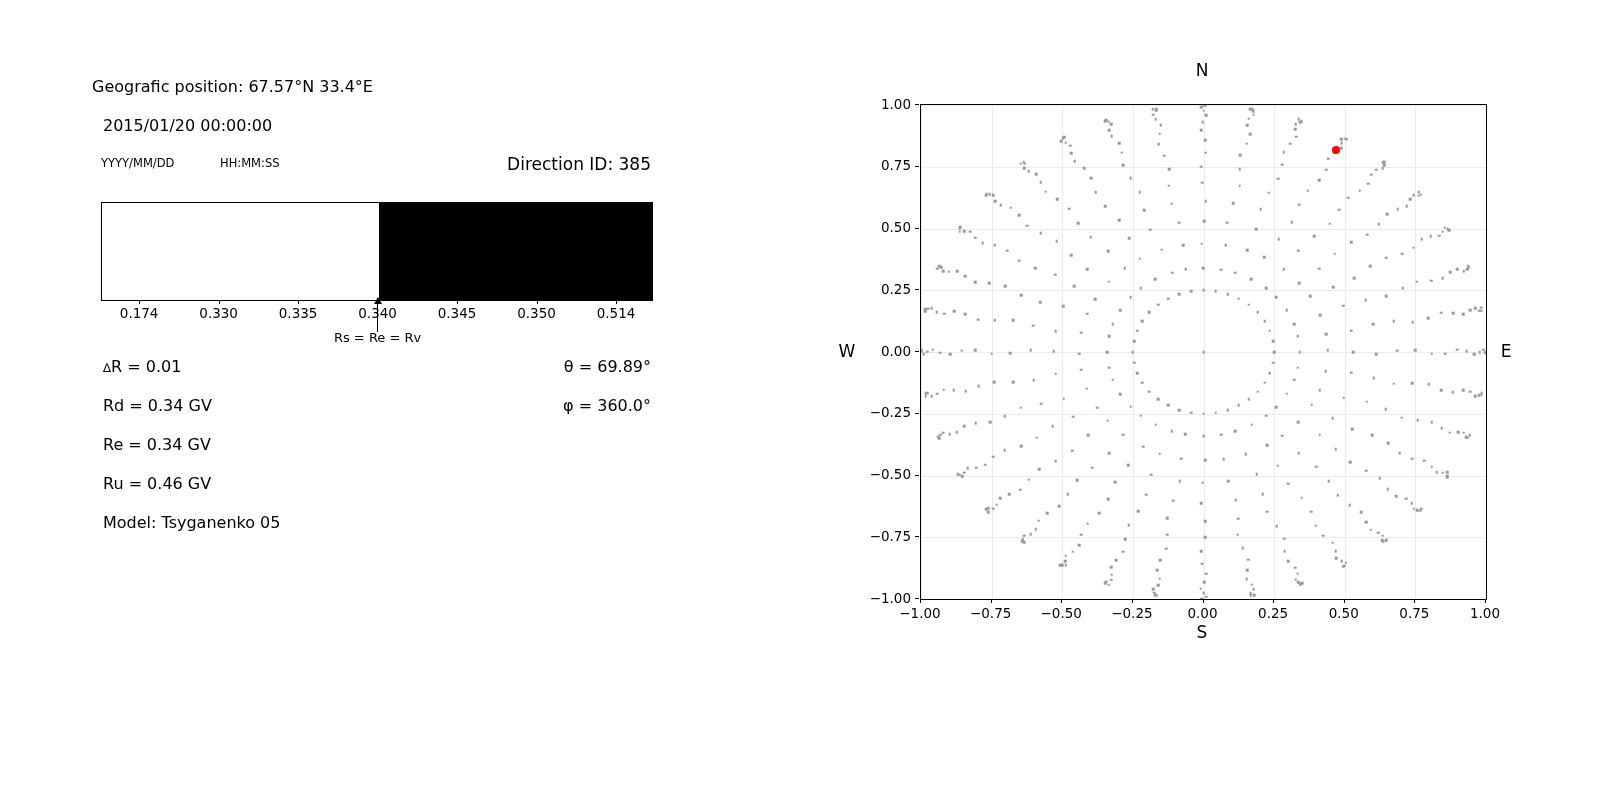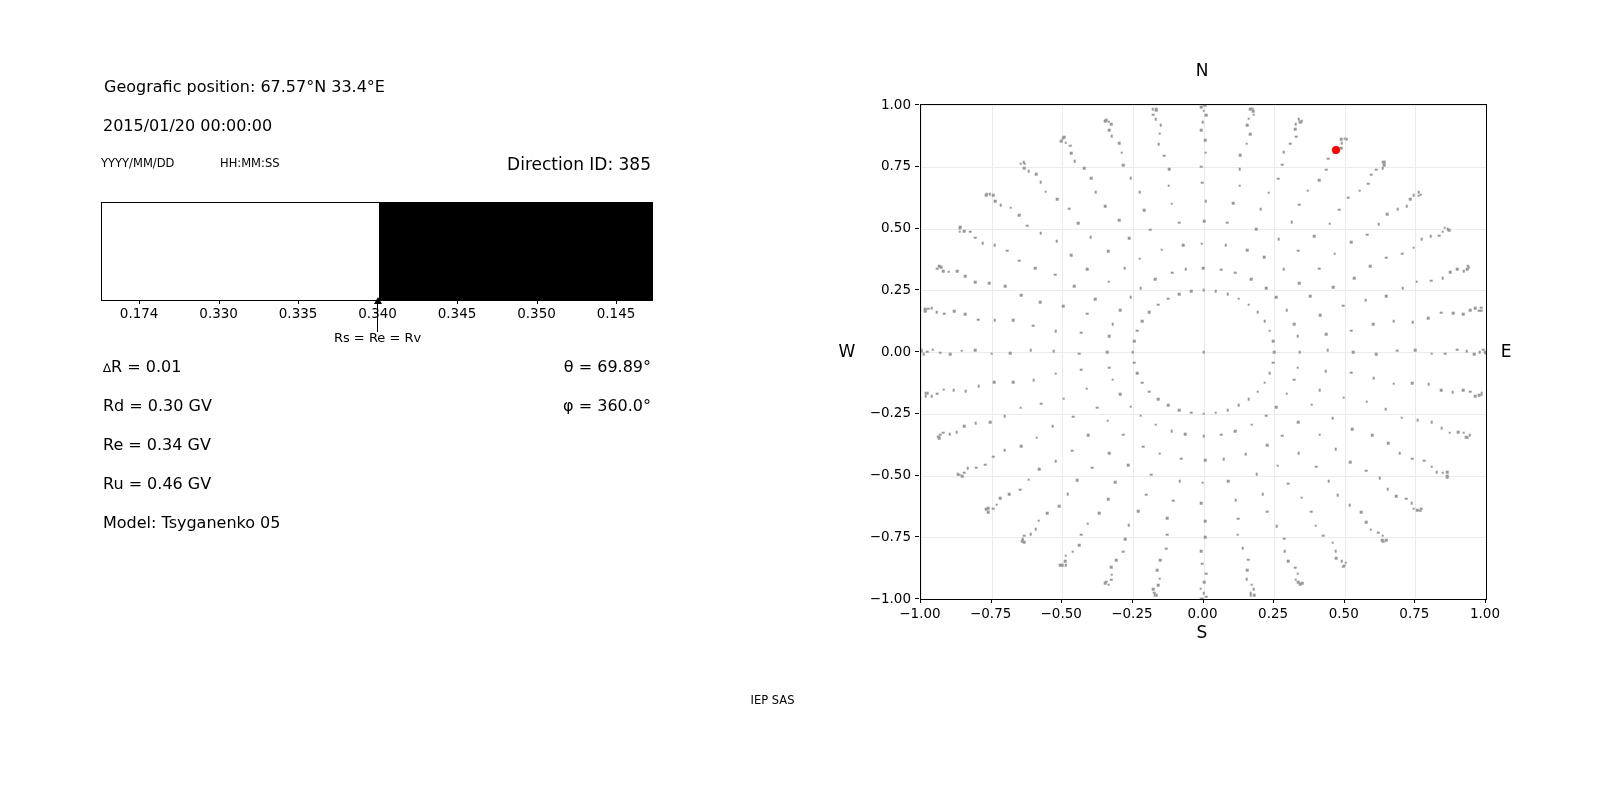--- a/index.html
+++ b/index.html
@@ -36,21 +36,21 @@
   .ytick-lab{position:absolute;width:52px;text-align:right;}
   .compass{font-size:17px;width:40px;text-align:center;}
   
   #captions{left:0;top:684px;width:1545px;text-align:center;}
   .caption-line{font-size:19px;line-height:1.68;}
   #credit{font-size:11.5px;margin-top:9px;}
 </style>
 </head>
 <body>
 
-<div class="abs txt16" style="left:104px;top:77px;">Geografic position: 67.57°N 33.4°E</div>
+<div class="abs txt16" style="left:92px;top:77px;">Geografic position: 67.57°N 33.4°E</div>
 <div class="abs txt16" style="left:103px;top:116px;">2015/01/20 00:00:00</div>
 <div class="abs txt11" style="left:101px;top:157px;">YYYY/MM/DD</div>
 <div class="abs txt11" style="left:220px;top:157px;">HH:MM:SS</div>
 <div class="abs txt17" style="left:351px;top:154px;width:300px;text-align:right;">Direction ID: 385</div>
 
 <div id="spectrum-bar" class="abs">
   <div id="forbidden-seg" style="left: 276.59px; width: 273.41px; background: rgb(0, 0, 0);"></div>
 </div>
 <div id="spec-ticks" class="abs">
     <div class="spec-tick" style="left: 38.1503px;"></div>
@@ -59,28 +59,28 @@
     <div class="spec-tick-label tick-label" style="left: 117.63px;">0.330</div>
     <div class="spec-tick" style="left: 197.11px;"></div>
     <div class="spec-tick-label tick-label" style="left: 197.11px;">0.335</div>
     <div class="spec-tick" style="left: 276.59px;"></div>
     <div class="spec-tick-label tick-label" style="left: 276.59px;">0.340</div>
     <div class="spec-tick" style="left: 356.069px;"></div>
     <div class="spec-tick-label tick-label" style="left: 356.069px;">0.345</div>
     <div class="spec-tick" style="left: 435.549px;"></div>
     <div class="spec-tick-label tick-label" style="left: 435.549px;">0.350</div>
     <div class="spec-tick" style="left: 515.029px;"></div>
-    <div class="spec-tick-label tick-label" style="left: 515.029px;">0.145</div>
+    <div class="spec-tick-label tick-label" style="left: 515.029px;">0.514</div>
   </div>
 <div id="spec-arrow-line" class="abs" style="left: 376.89px; top: 303px; height: 29px;"></div>
 <div id="spec-arrow-head" class="abs" style="left: 373.59px; top: 297px;"></div>
 <div class="abs" style="font-size: 13px; width: 160px; text-align: center; left: 297.59px; top: 330px;" id="rs-label">Rs = Re = Rv</div>
 
 <div class="abs txt16 param-row" style="top:357px;"><span class="small-delta">∆</span><span>R = 0.01</span></div>
-<div class="abs txt16 param-row" style="top:396px;">Rd = 0.30 GV</div>
+<div class="abs txt16 param-row" style="top:396px;">Rd = 0.34 GV</div>
 <div class="abs txt16 param-row" style="top:435px;">Re = 0.34 GV</div>
 <div class="abs txt16 param-row" style="top:474px;">Ru = 0.46 GV</div>
 <div class="abs txt16 param-row" style="top:513px;">Model: Tsyganenko 05</div>
 <div class="abs txt16 param-right" style="left:351px;top:357px;">θ = 69.89°</div>
 <div class="abs txt16 param-right" style="left:351px;top:396px;">φ = 360.0°</div>
 
 <div class="abs compass" style="left:1182px;top:60px;">N</div>
 <div class="abs compass" style="left:1182px;top:622px;">S</div>
 <div class="abs compass" style="left:827px;top:341px;">W</div>
 <div class="abs compass" style="left:1486px;top:341px;">E</div>
@@ -718,14 +718,13 @@
     <div class="abs ytick-lab tick-label" style="left: 859px; top: 221px;">0.50</div>
     <div class="abs ytick-lab tick-label" style="left: 859px; top: 282.75px;">0.25</div>
     <div class="abs ytick-lab tick-label" style="left: 859px; top: 344.5px;">0.00</div>
     <div class="abs ytick-lab tick-label" style="left: 859px; top: 406.25px;">−0.25</div>
     <div class="abs ytick-lab tick-label" style="left: 859px; top: 468px;">−0.50</div>
     <div class="abs ytick-lab tick-label" style="left: 859px; top: 529.75px;">−0.75</div>
     <div class="abs ytick-lab tick-label" style="left: 859px; top: 591.5px;">−1.00</div>
   </div>
 
 <div id="captions" class="abs">
-  <div id="credit">IEP SAS</div>
 </div>
 
 </body></html>

